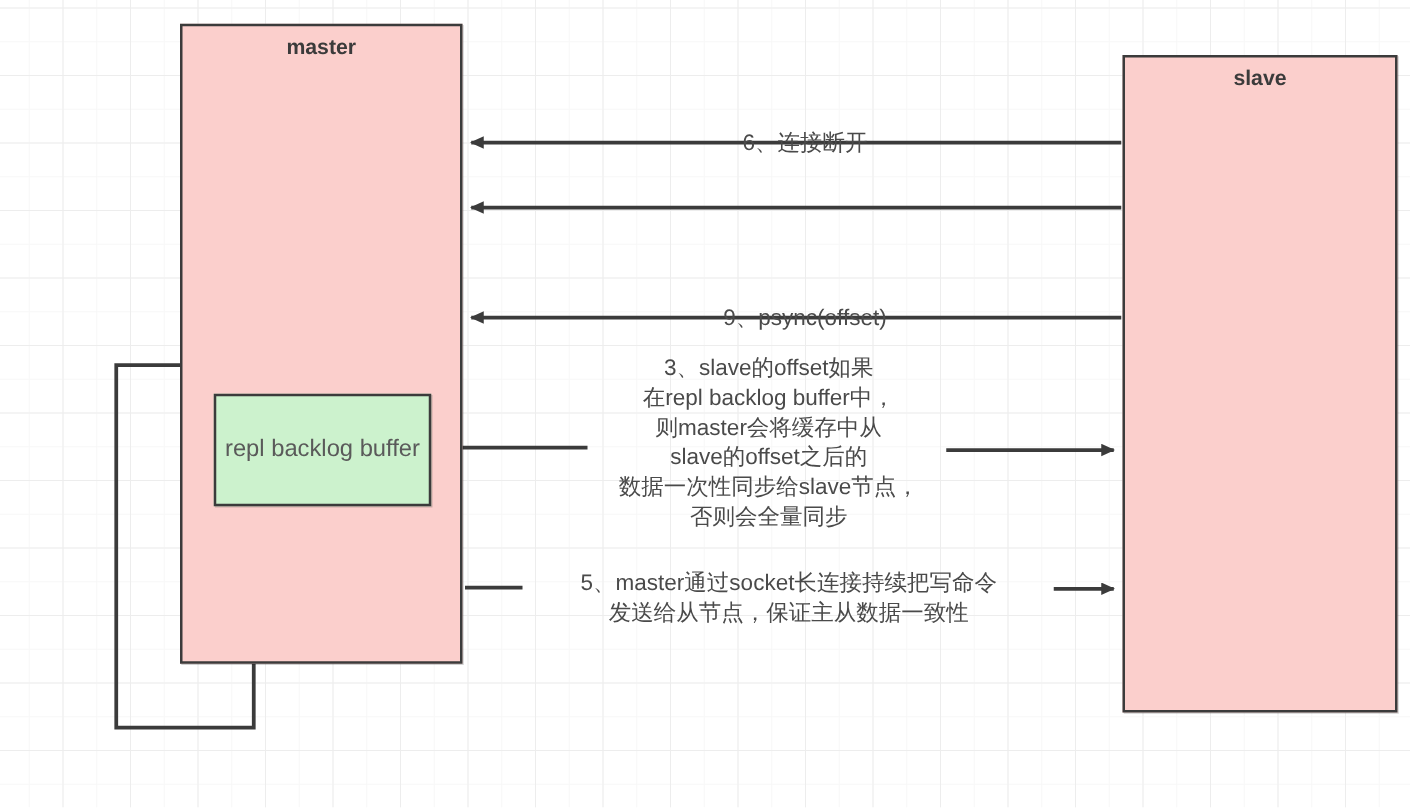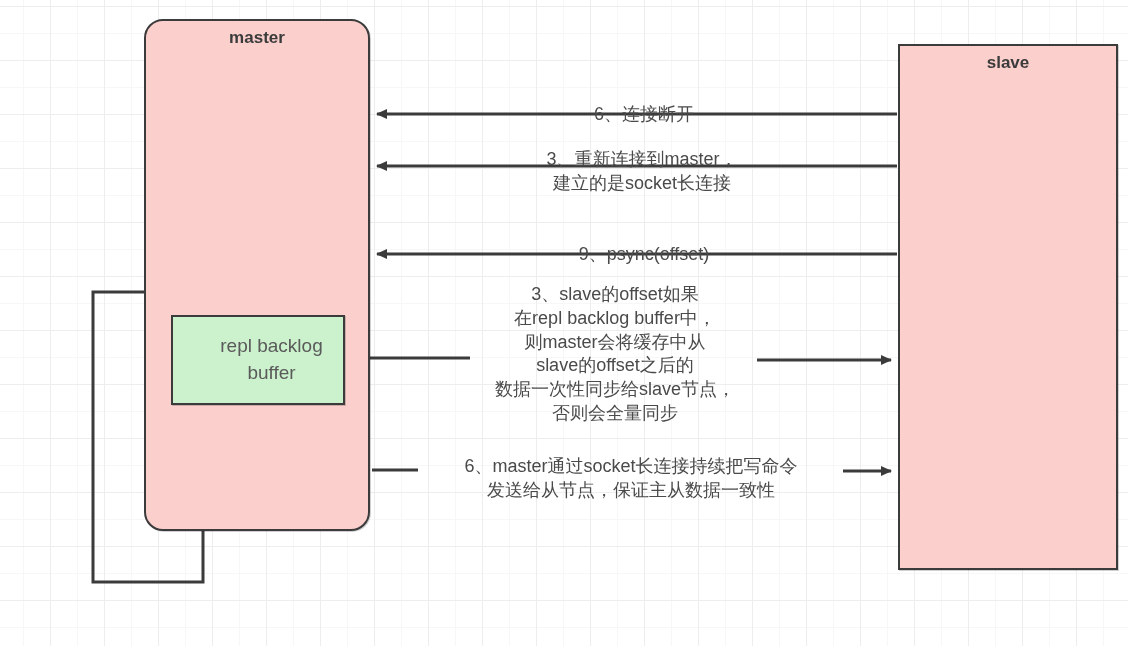--- a/index.html
+++ b/index.html
@@ -47,21 +47,20 @@
   .buffer-label {
     position: absolute;
     left: 0;
     right: 0;
     top: 50%;
     transform: translateY(-50%);
     text-align: center;
     font-size: 19px;
     line-height: 1.4;
     color: #5a5a5a;
-    padding-left: 27px;
   }
   .edge-label {
     position: absolute;
     text-align: center;
     font-size: 18px;
     line-height: 1.32;
     color: #4a4a4a;
     white-space: pre-line;
     background: transparent;
   }
@@ -105,44 +104,42 @@
 
     <line class="wire" x1="345" y1="358" x2="470" y2="358"></line>
     <line class="wire" x1="757" y1="360" x2="891" y2="360" marker-end="url(#arrR)"></line>
 
     <line class="wire" x1="372" y1="470" x2="418" y2="470"></line>
     <line class="wire" x1="843" y1="471" x2="891" y2="471" marker-end="url(#arrR)"></line>
 
     <path class="wire" d="M145,292 L93,292 L93,582 L203,582 L203,412" marker-end="url(#arrU)"></path>
   </svg>
 
-  <div class="node node-master" style="left:144px; top:19px; width:226px; height:512px;border-radius:19px;">
+  <div class="node node-master" style="left:144px; top:19px; width:226px; height:512px;">
     <div class="node-title">master</div>
   </div>
 
   <div class="node node-slave" style="left:898px; top:5px; width:220px; height:526px;margin-top:39px;">
     <div class="node-title">slave</div>
   </div>
 
   <div class="node node-buffer" style="left:171px; top:315px; width:174px; height:90px;">
     <div class="buffer-label">repl backlog
 buffer</div>
   </div>
 
   <div class="edge-label" style="left:554px; top:103px; width:180px;">6、连接断开</div>
 
-  <div class="edge-label" style="left:496px; top:148px; width:292px;">3、重新连接到master，
-建立的是socket长连接</div>
 
   <div class="edge-label" style="left:540px; top:243px; width:208px;">9、psync(offset)</div>
 
   <div class="edge-label" style="left:455px; top:283px; width:320px;">3、slave的offset如果
 在repl backlog buffer中，
 则master会将缓存中从
 slave的offset之后的
 数据一次性同步给slave节点，
 否则会全量同步</div>
 
-  <div class="edge-label" style="left:418px; top:455px; width:426px;">6、master通过socket长连接持续把写命令
+  <div class="edge-label" style="left:418px; top:455px; width:426px;">5、master通过socket长连接持续把写命令
 发送给从节点，保证主从数据一致性</div>
 
 
 </div>
 
 </body></html>

